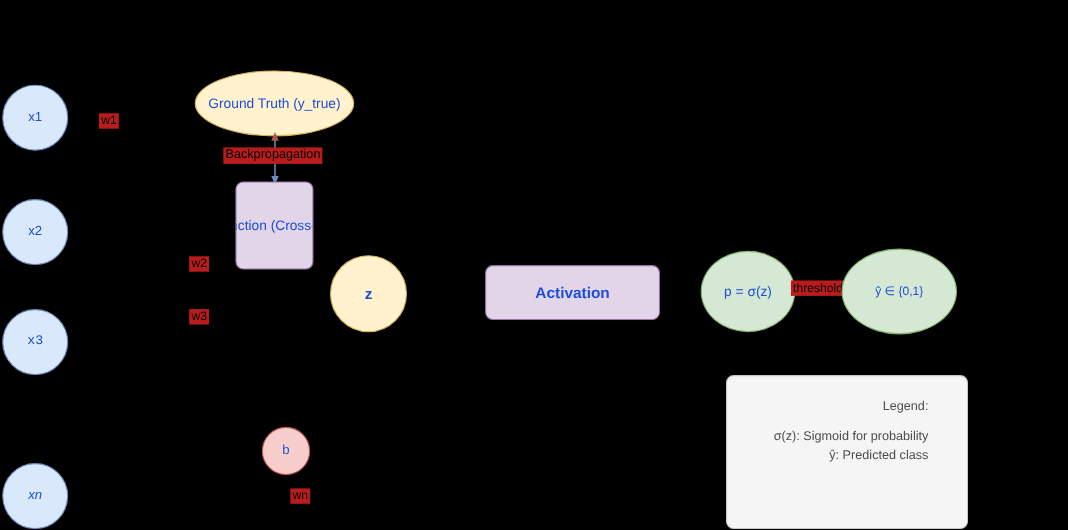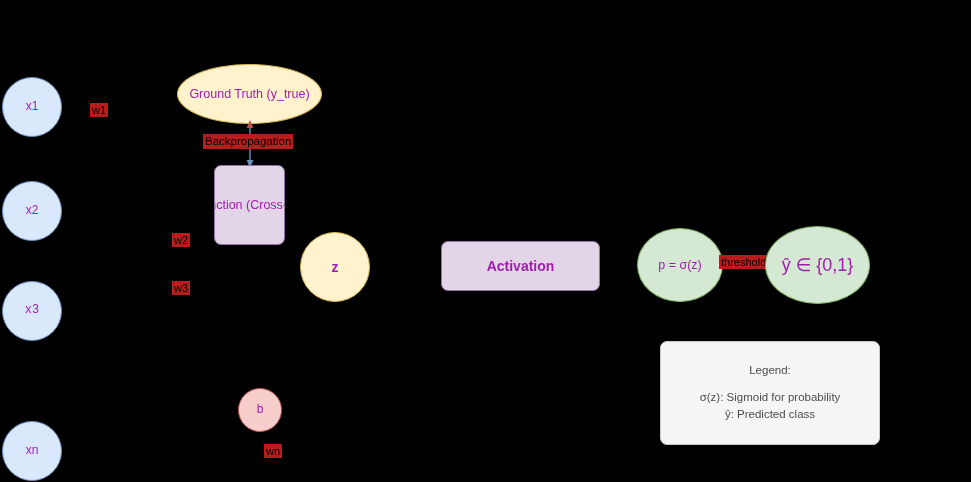--- a/index.html
+++ b/index.html
@@ -18,41 +18,41 @@
 
   
   .node {
     position: absolute;
     box-sizing: border-box;
     display: flex;
     align-items: center;
     justify-content: center;
     text-align: center;
     font-size: 12px;
-    color: #a21caf;
+    color: #1d4ed8;
     line-height: 1.15;
   }
 
   .circle { border-radius: 50%; }
   .ellipse { border-radius: 50%; }
   .rounded-rect { border-radius: 7px; }
 
   
   .fill-blue   { background: #dae8fc; border: 1px solid #6c8ebf; }
   .fill-yellow { background: #fff2cc; border: 1px solid #d6b656; }
   .fill-purple { background: #e1d5e7; border: 1px solid #9673a6; }
   .fill-green  { background: #d5e8d4; border: 1px solid #82b366; }
   .fill-pink   { background: #f8cecc; border: 1px solid #b85450; }
   .fill-gray   { background: #f5f5f5; border: 1px solid #c8c8c8; }
 
   
   #node-x1 { left: 2px;   top: 77px;  width: 60px; height: 60px; }
   #node-x2 { left: 2px;   top: 181px; width: 60px; height: 60px; }
   #node-x3 { left: 2px;   top: 281px; width: 60px; height: 60px; font-family: Liberation Mono, monospace; }
-  #node-xn { left: 2px;   top: 421px; width: 60px; height: 60px; }
+  #node-xn { left: 2px;   top: 421px; width: 60px; height: 60px; font-style: italic; }
 
   #node-ground-truth {
     left: 177px; top: 64px; width: 145px; height: 60px;
     font-size: 12.5px;
   }
 
   #node-loss {
     left: 214px; top: 165px; width: 71px; height: 80px;
     overflow: hidden;
   }
@@ -69,29 +69,29 @@
             font-weight: bold; font-size: 14px; }
 
   #node-b { left: 238px; top: 388px; width: 44px; height: 44px; font-size: 12px; }
 
   #node-activation {
     left: 441px; top: 241px; width: 159px; height: 50px;
     font-weight: bold; font-size: 14px;
   }
 
   #node-prob  { left: 637px; top: 228px; width: 86px; height: 74px; font-size: 12.5px; }
-  #node-yhat  { left: 765px; top: 226px; width: 105px; height: 78px; font-size: 18px; }
+  #node-yhat  { left: 765px; top: 226px; width: 105px; height: 78px; font-size: 11px; }
 
   #legend-box {
-    left: 660px; top: 341px; width: 220px; height: 104px;
+    left: 660px; top: 341px; width: 220px; height: 140px;
     display: block;
-    padding: 22px 18px 0 18px;
+    padding: 22px 35px 0 18px;
     font-size: 11.5px;
     color: #4d4d4d;
-    text-align: center;
+    text-align: right;
   }
   #legend-box .legend-title { margin: 0 0 12px 0; }
   #legend-box .legend-line  { margin: 0; line-height: 1.45; }
 
   
   .edge-label {
     position: absolute;
     background: #b91c1c;
     color: #000000;
     font-size: 11px;

